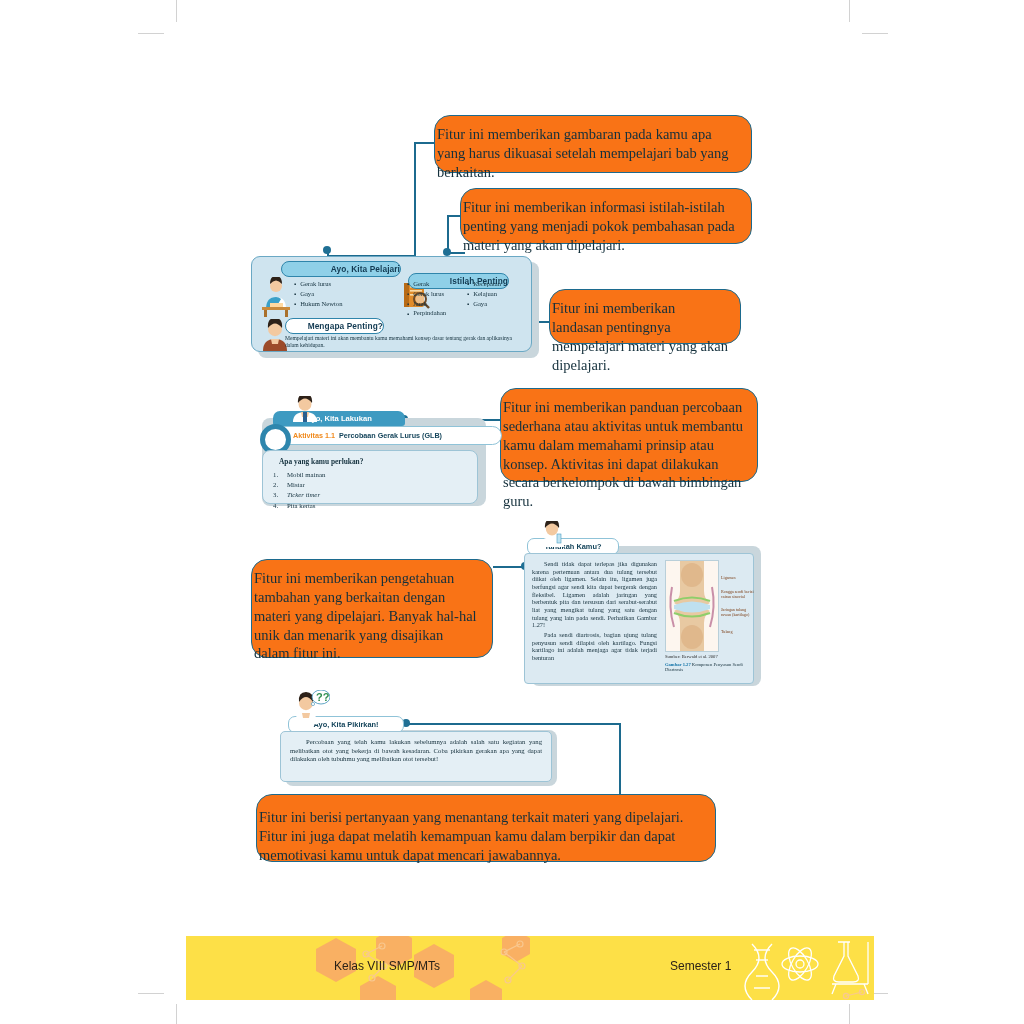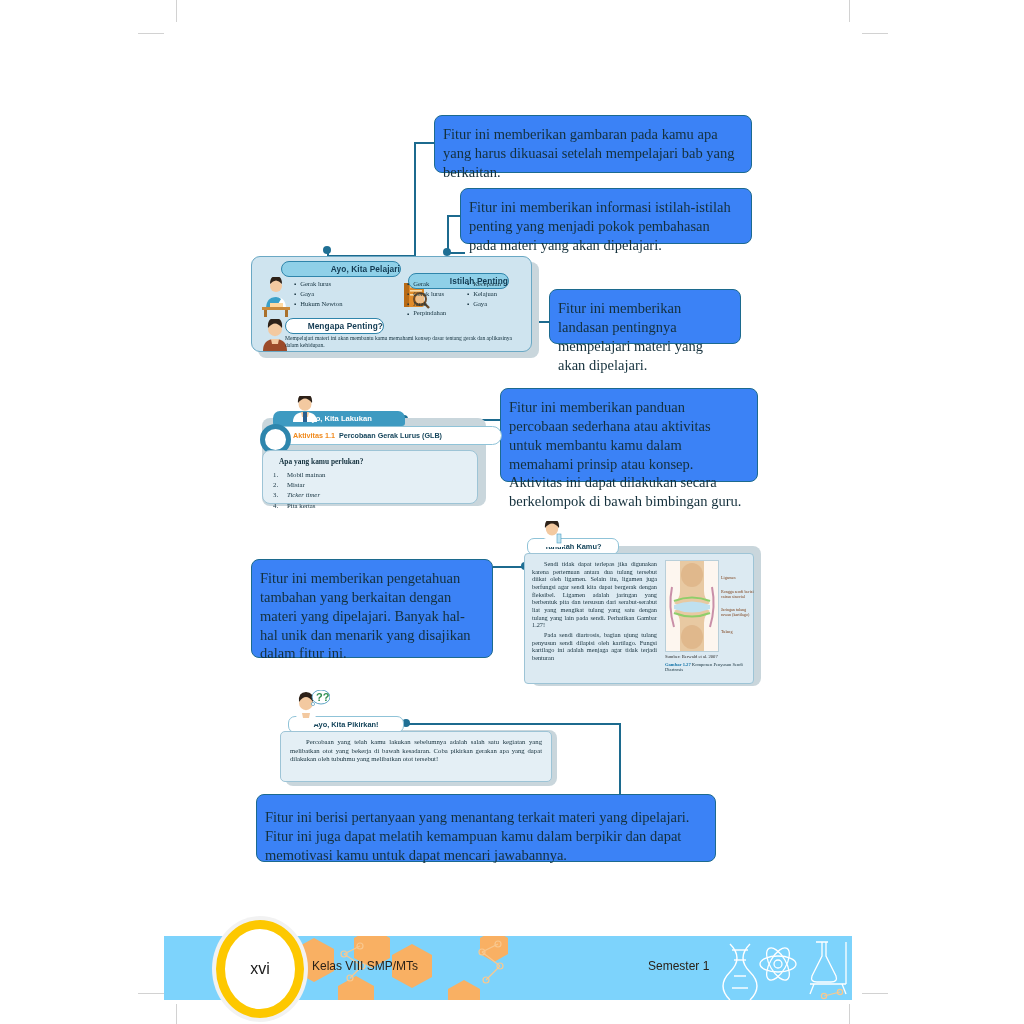--- a/index.html
+++ b/index.html
@@ -7,23 +7,23 @@
     width:1024px;height:1024px;background:#ffffff;position:relative;overflow:hidden;
     font-family:"Liberation Serif", serif;
   }
   .page{position:absolute;inset:0;}
 
   
   .cm{position:absolute;background:#d2d2d2;}
 
   
   .callout{
-    position:absolute;border:1.6px solid #1c6a8e;border-radius:8px;background:#3b82f6;
+    position:absolute;border:1.6px solid #1c6a8e;border-radius:16px;background:#f97316;
     color:#14303c;font-family:"Liberation Serif", serif;box-sizing:border-box;
-    padding:9px 12px 8px 8px;line-height:1.30;
+    padding:9px 12px 8px 2px;line-height:1.30;
   }
   .callout p{margin:0;}
 
   
   .ln{position:absolute;background:#1c6a8e;}
   .lnh{height:1.6px;}
   .lnv{width:1.6px;}
   .dot{position:absolute;width:8px;height:8px;border-radius:50%;background:#1f6f94;}
 
   
@@ -89,21 +89,21 @@
   .cap .gmb{color:#1273a8;font-weight:bold;}
 
   
   .pk-body{
     position:absolute;background:#e4eff5;border:1px solid #9dc4d6;border-radius:5px;box-sizing:border-box;
     font-family:"Liberation Serif", serif;color:#16313d;text-align:justify;line-height:1.28;
   }
   .pk-body p{margin:0;text-indent:16px;}
 
   
-  .footer{position:absolute;left:164px;top:936px;width:688px;height:64px;background:#7dd3fc;overflow:hidden;}
+  .footer{position:absolute;left:186px;top:936px;width:688px;height:64px;background:#fde047;overflow:hidden;}
   .ftxt{position:absolute;font-family:"Liberation Sans", sans-serif;color:#2b2218;}
   .pagecircle{
     position:absolute;left:216px;top:920px;width:88px;height:98px;border-radius:50%;
     background:#ffffff;border:9px solid #fdc800;box-sizing:border-box;
     display:flex;align-items:center;justify-content:center;
     font-family:"Liberation Sans", sans-serif;color:#1a1a1a;font-size:16px;
     box-shadow:0 0 0 4px #f2f2f2;
   }
 </style>
 </head>
@@ -430,17 +430,14 @@
     </div>
 
     <div class="ftxt" style="left:148px;top:23px;font-size:12px;">
       <span>Kelas VIII SMP/MTs</span>
     </div>
     <div class="ftxt" style="left:484px;top:23px;font-size:12px;">
       <span>Semester 1</span>
     </div>
   </div>
 
-  <div class="pagecircle">
-    <span>xvi</span>
-  </div>
 
 </div>
 
 </body></html>

